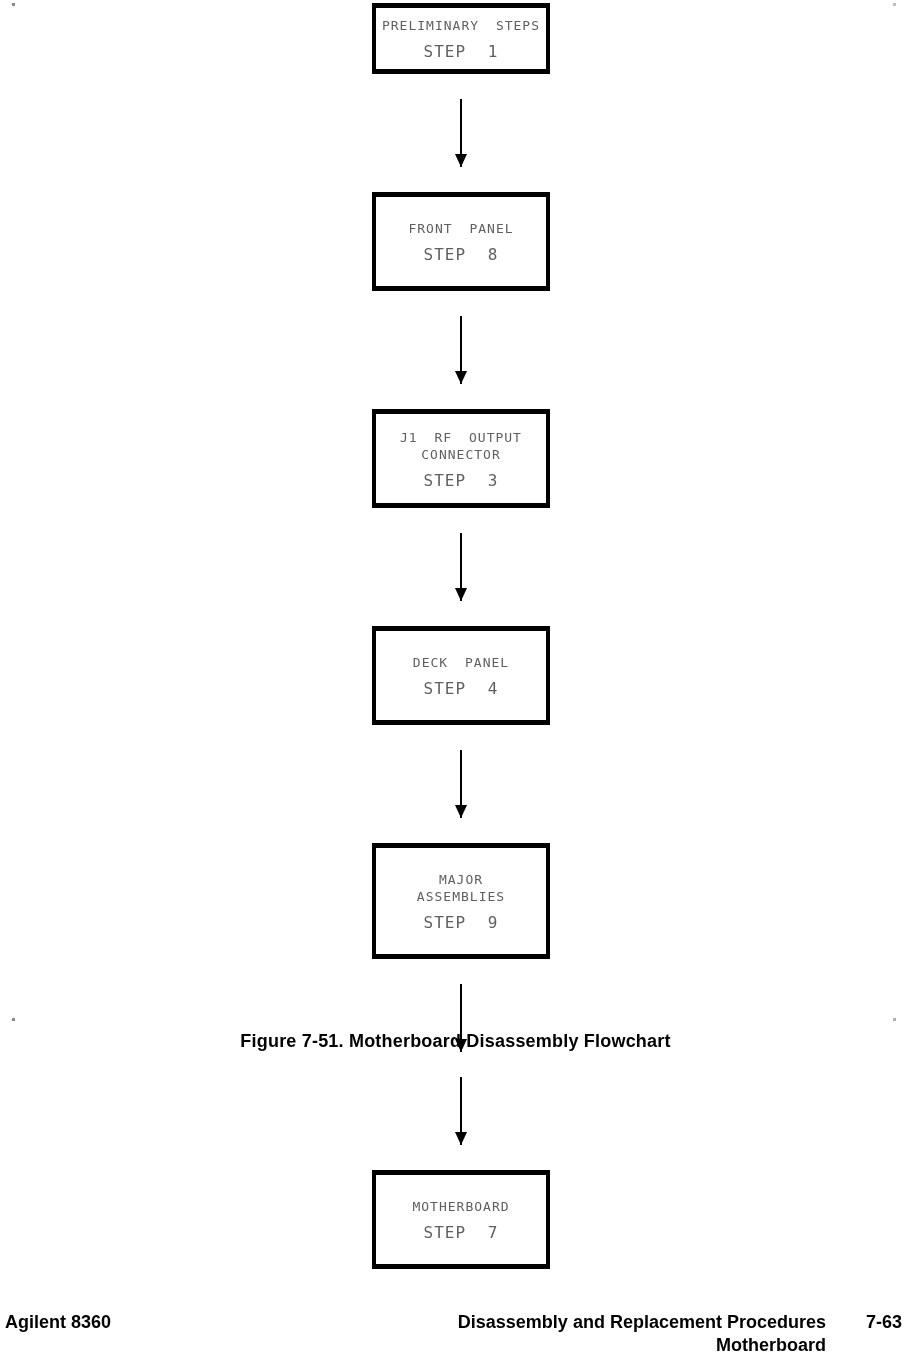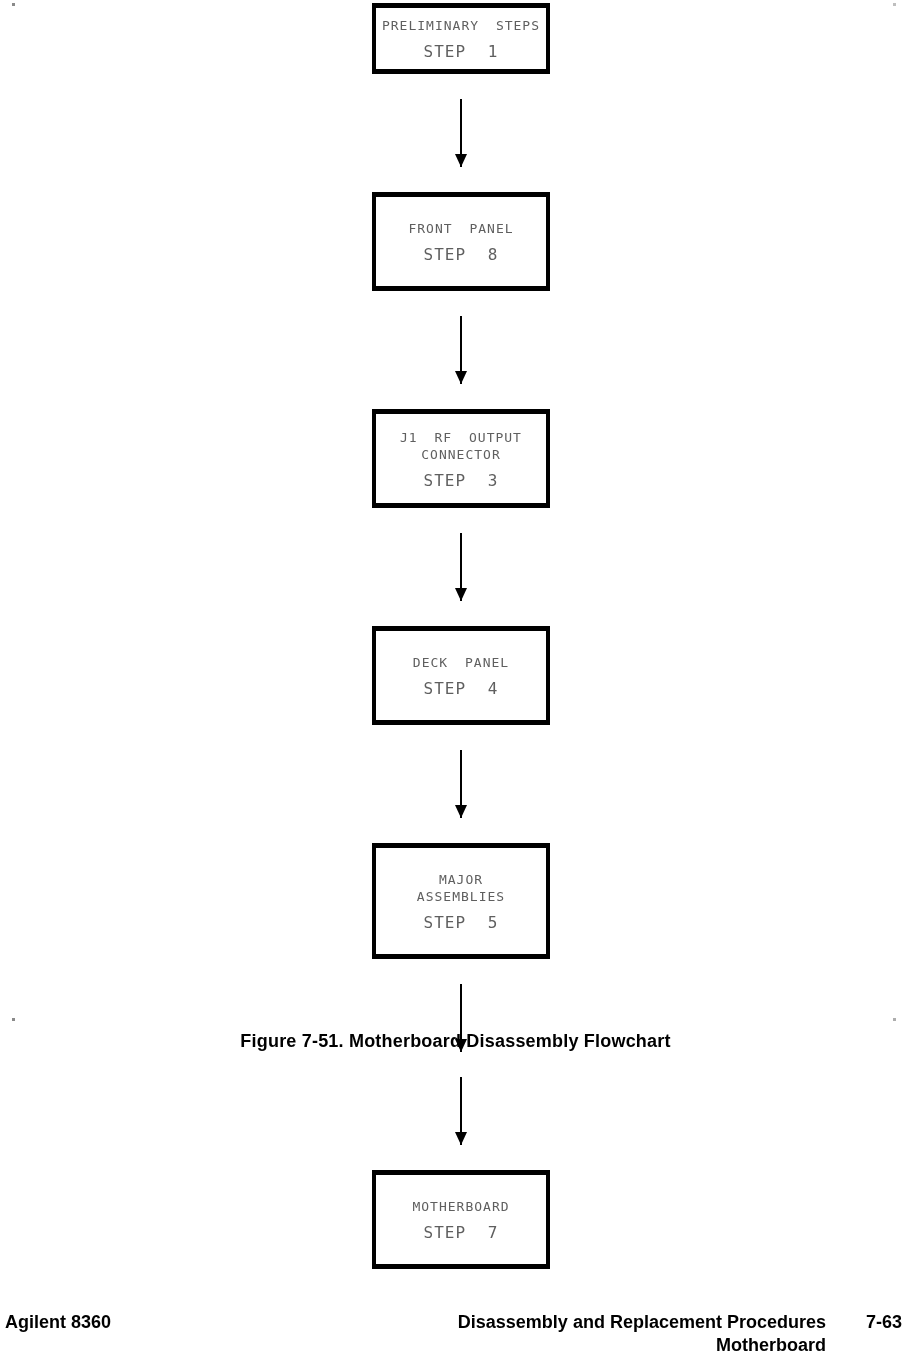--- a/index.html
+++ b/index.html
@@ -176,21 +176,21 @@
 
     <div class="box">
       <div class="box-title">DECK PANEL</div>
       <div class="box-step">STEP 4</div>
     </div>
     <div class="arrow"></div>
 
     <div class="box tall">
       <div class="box-title">MAJOR
 ASSEMBLIES</div>
-      <div class="box-step">STEP 5</div>
+      <div class="box-step">STEP 9</div>
     </div>
     <div class="arrow"></div>
 
     <div class="arrow"></div>
 
     <div class="box">
       <div class="box-title">MOTHERBOARD</div>
       <div class="box-step">STEP 7</div>
     </div>
 

